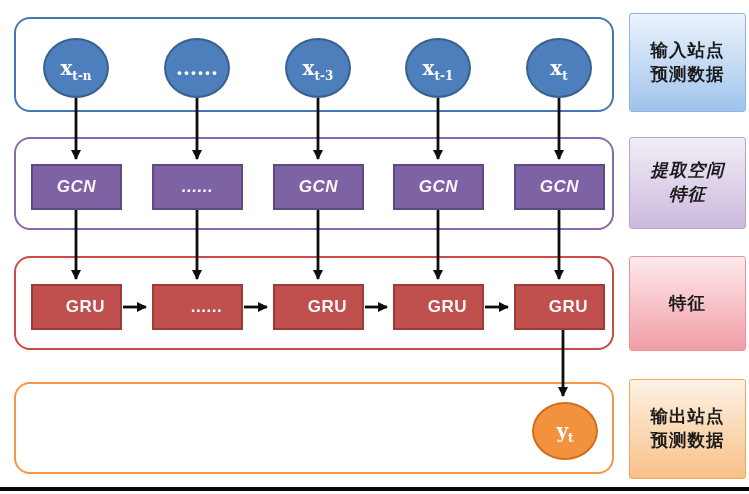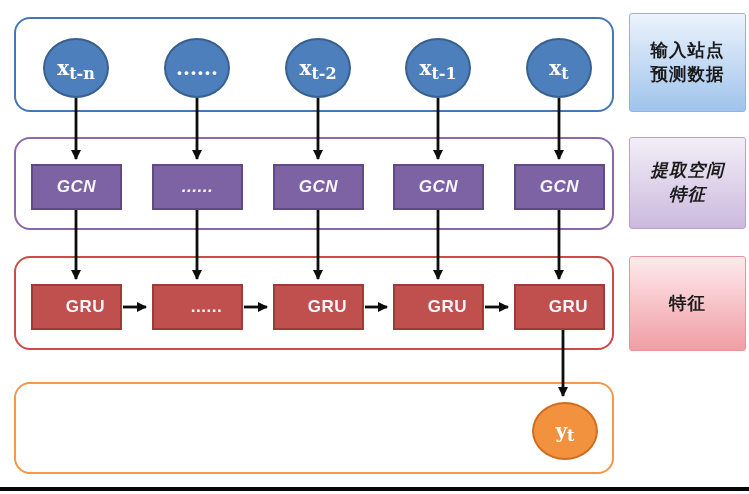--- a/index.html
+++ b/index.html
@@ -14,21 +14,21 @@
   .frame-orange{top:382px;height:92px;border:2.6px solid var(--frame-orange);}
 
   
   .ellipse{position:absolute;width:66px;height:60px;border-radius:50%;
            background:var(--node-blue);border:2px solid var(--node-blue-border);
            display:flex;align-items:center;justify-content:center;
            color:#fff;font-family:"DejaVu Serif",serif;font-weight:bold;box-sizing:border-box;}
   .ellipse{top:38px;}
   .e0{left:43px;} .e1{left:164px;} .e2{left:285px;} .e3{left:405px;} .e4{left:526px;}
   .nmain{font-size:20px;line-height:1;}
-  .nsub{font-size:16px;line-height:1;align-self:flex-end;margin-bottom:14px;}
+  .nsub{font-size:12px;line-height:1;align-self:flex-end;margin-bottom:14px;}
 
   .box{position:absolute;width:91px;height:46px;display:flex;align-items:center;justify-content:center;
        color:#f7f5fa;font-weight:bold;font-size:17px;letter-spacing:.5px;box-sizing:border-box;}
   .gcn{top:164px;background:var(--gcn-purple);border:2px solid var(--gcn-purple-border);font-style:italic;}
   .gru{top:284px;background:var(--gru-red);border:2px solid var(--gru-red-border);padding-left:18px;}
   .c0{left:31px;} .c1{left:152px;} .c2{left:273px;} .c3{left:393px;} .c4{left:514px;}
 
   .output-ellipse{position:absolute;left:532px;top:402px;width:66px;height:58px;border-radius:50%;
            background:var(--output-orange);border:2.4px solid var(--output-orange-border);
            display:flex;align-items:center;justify-content:center;color:#fff;
@@ -66,21 +66,21 @@
   <div class="ellipse e0">
     <span class="nmain">x</span>
       <span class="nsub">t-n</span>
   </div>
   <div class="ellipse e1">
     <span class="nmain">......</span>
       <span class="nsub"></span>
   </div>
   <div class="ellipse e2">
     <span class="nmain">x</span>
-      <span class="nsub">t-2</span>
+      <span class="nsub">t-3</span>
   </div>
   <div class="ellipse e3">
     <span class="nmain">x</span>
       <span class="nsub">t-1</span>
   </div>
   <div class="ellipse e4">
     <span class="nmain">x</span>
       <span class="nsub">t</span>
   </div>
 
@@ -105,20 +105,24 @@
     <span>输入站点</span>
     <span>预测数据</span>
   </div>
   <div class="slabel sl1">
     <span>提取空间</span>
     <span>特征</span>
   </div>
   <div class="slabel sl2">
     <span>特征</span>
   </div>
+  <div class="slabel sl3">
+    <span>输出站点</span>
+    <span>预测数据</span>
+  </div>
 
   <svg id="arrows" viewBox="0 0 749 494">
     <defs>
       <marker id="ah" markerUnits="userSpaceOnUse" markerWidth="11" markerHeight="11" refX="9" refY="5" orient="auto">
         <path d="M0,0 L10,5 L0,10 z" fill="#0d0d0d"></path>
       </marker>
     </defs>
 
     <line x1="76" y1="98" x2="76" y2="159" marker-end="url(#ah)"></line>
     <line x1="197" y1="98" x2="197" y2="159" marker-end="url(#ah)"></line>

